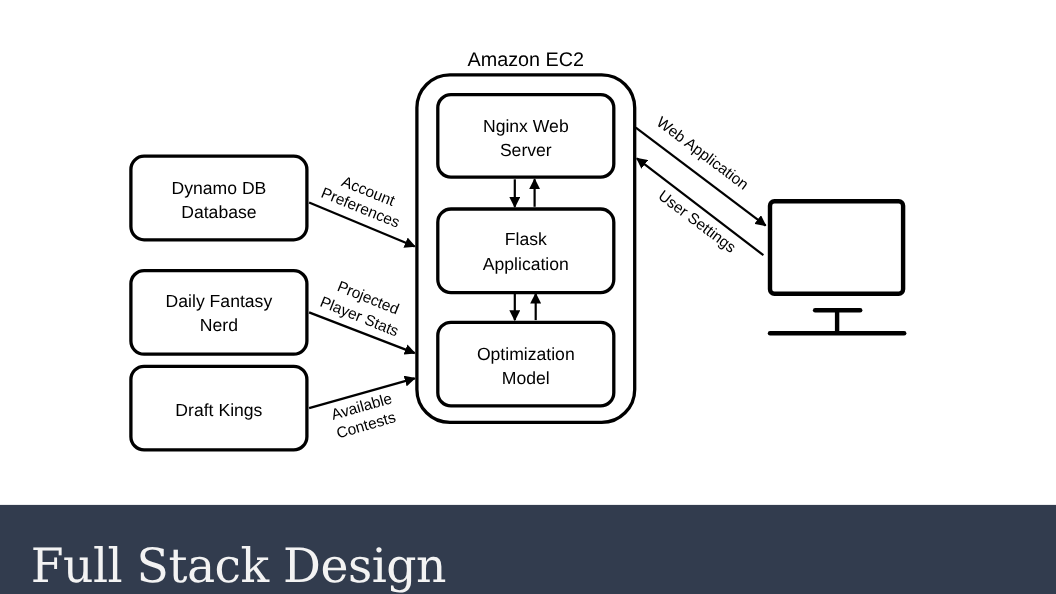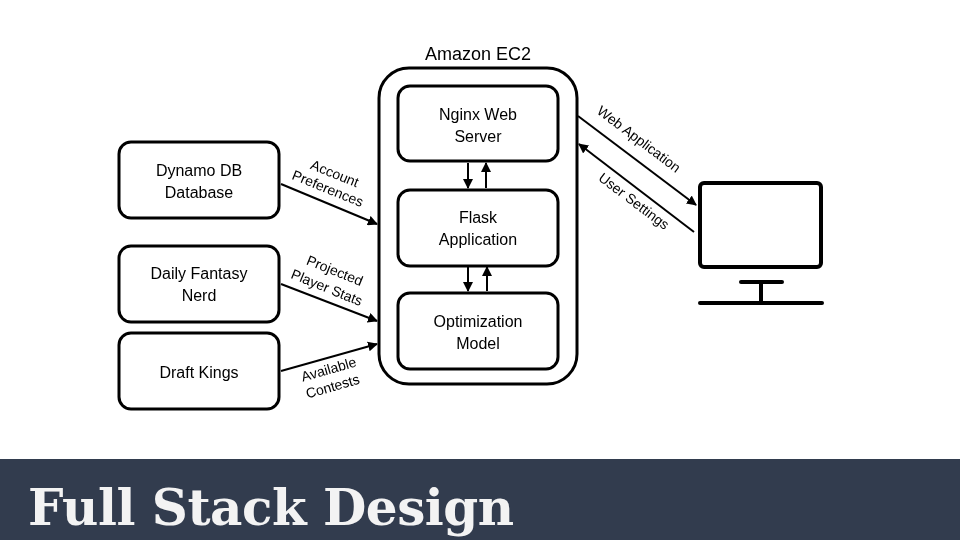--- a/index.html
+++ b/index.html
@@ -1,22 +1,22 @@
 <!DOCTYPE html>
 <html><head>
 <meta charset="utf-8">
 <style>
   html, body { margin:0; padding:0; }
   body { width:960px; height:540px; position:relative; background:#ffffff; overflow:hidden;
          font-family:"Liberation Sans", sans-serif; }
   #diagram { position:absolute; left:0; top:0; width:960px; height:460px; }
   #diagram text { font-family:"Liberation Sans", sans-serif; fill:#000; }
   .footer { position:absolute; left:0; top:459px; width:960px; height:81px; background:#323c4e; }
-  .footer-title { position:absolute; left:28px; top:478px; font-family:"DejaVu Serif", serif;
-                  font-size:50px; color:#f3f3f3; letter-spacing:-0.5px;font-weight:bold; }
+  .footer-title { position:absolute; left:28px; top:490px; font-family:"DejaVu Serif", serif;
+                  font-size:43px; color:#f3f3f3; letter-spacing:-0.5px; }
 </style>
 </head>
 <body>
 
 <svg id="diagram" viewBox="0 0 960 460" xmlns="http://www.w3.org/2000/svg">
   <defs>
     <marker id="ah" markerWidth="10" markerHeight="10" refX="9" refY="5" orient="auto" markerUnits="userSpaceOnUse">
       <path d="M0,0 L10,5 L0,10 z" fill="#000"></path>
     </marker>
   </defs>

